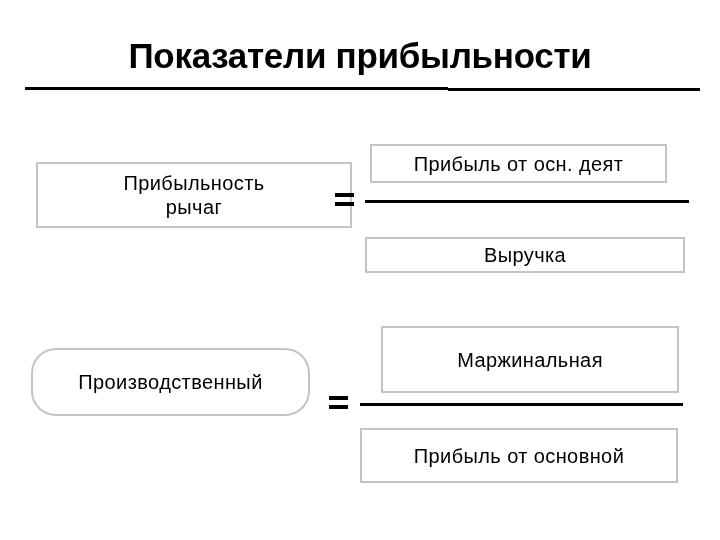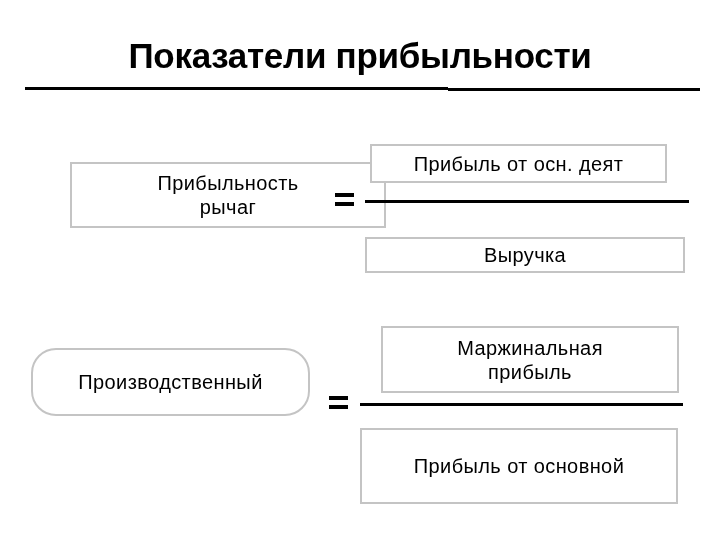--- a/index.html
+++ b/index.html
@@ -80,21 +80,21 @@
     }
   </style>
 </head>
 <body>
 
 <div class="title">Показатели прибыльности</div>
 <div class="title-rule-left"></div>
 <div class="title-rule-right"></div>
 
 <div>
-  <div class="box" style="left:36px; top:162px; width:316px; height:66px;margin-left:34px;">
+  <div class="box" style="left:36px; top:162px; width:316px; height:66px;">
     <div>
       <span>Прибыльность</span>
       <span>рычаг</span>
     </div>
   </div>
 
   <div class="equals" style="left:335px; top:193px;"></div>
 
   <div class="box" style="left:370px; top:144px; width:297px; height:39px;">
     <span>Прибыль от осн. деят</span>
@@ -112,24 +112,23 @@
     <div>
       <span>Производственный</span>
     </div>
   </div>
 
   <div class="equals" style="left:329px; top:396px;"></div>
 
   <div class="box" style="left:381px; top:326px; width:298px; height:67px;">
     <div>
       <span>Маржинальная</span>
-      <span>прибыль</span>
     </div>
   </div>
 
   <div class="fraction-line" style="left:360px; top:403px; width:323px;"></div>
 
-  <div class="box" style="left:360px; top:428px; width:318px; height:76px;">
+  <div class="box" style="left:360px; top:428px; width:318px; height:55px;">
     <div>
       <span>Прибыль от основной</span>
     </div>
   </div>
 </div>
 
 </body></html>

